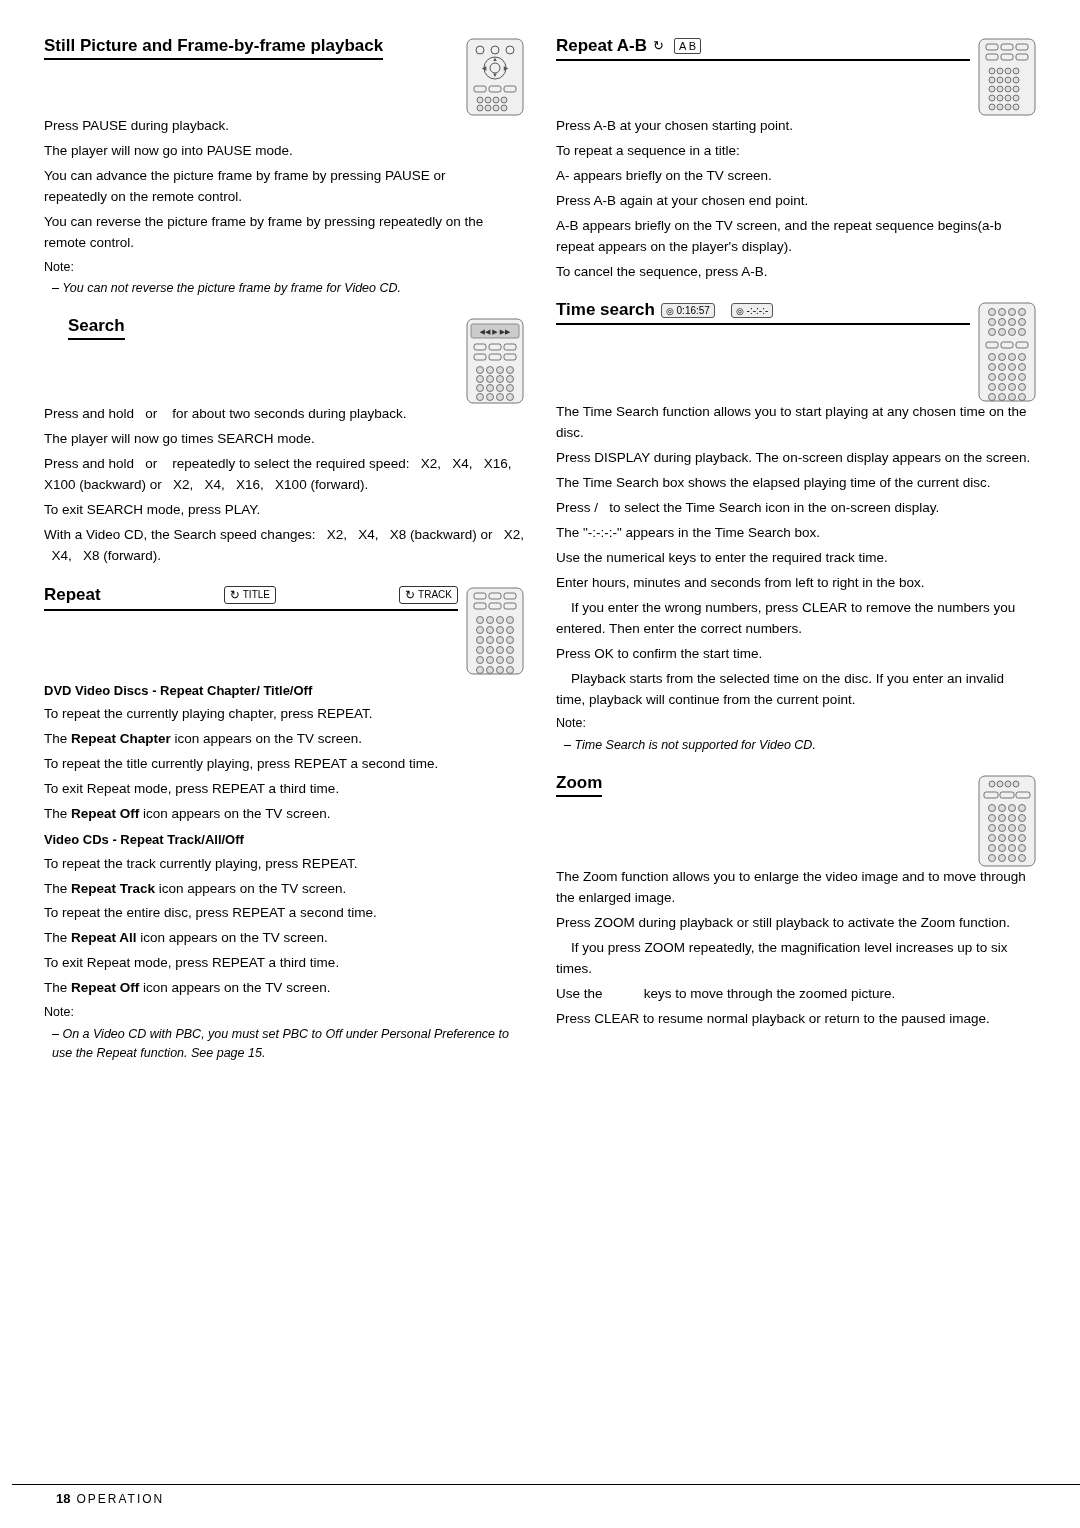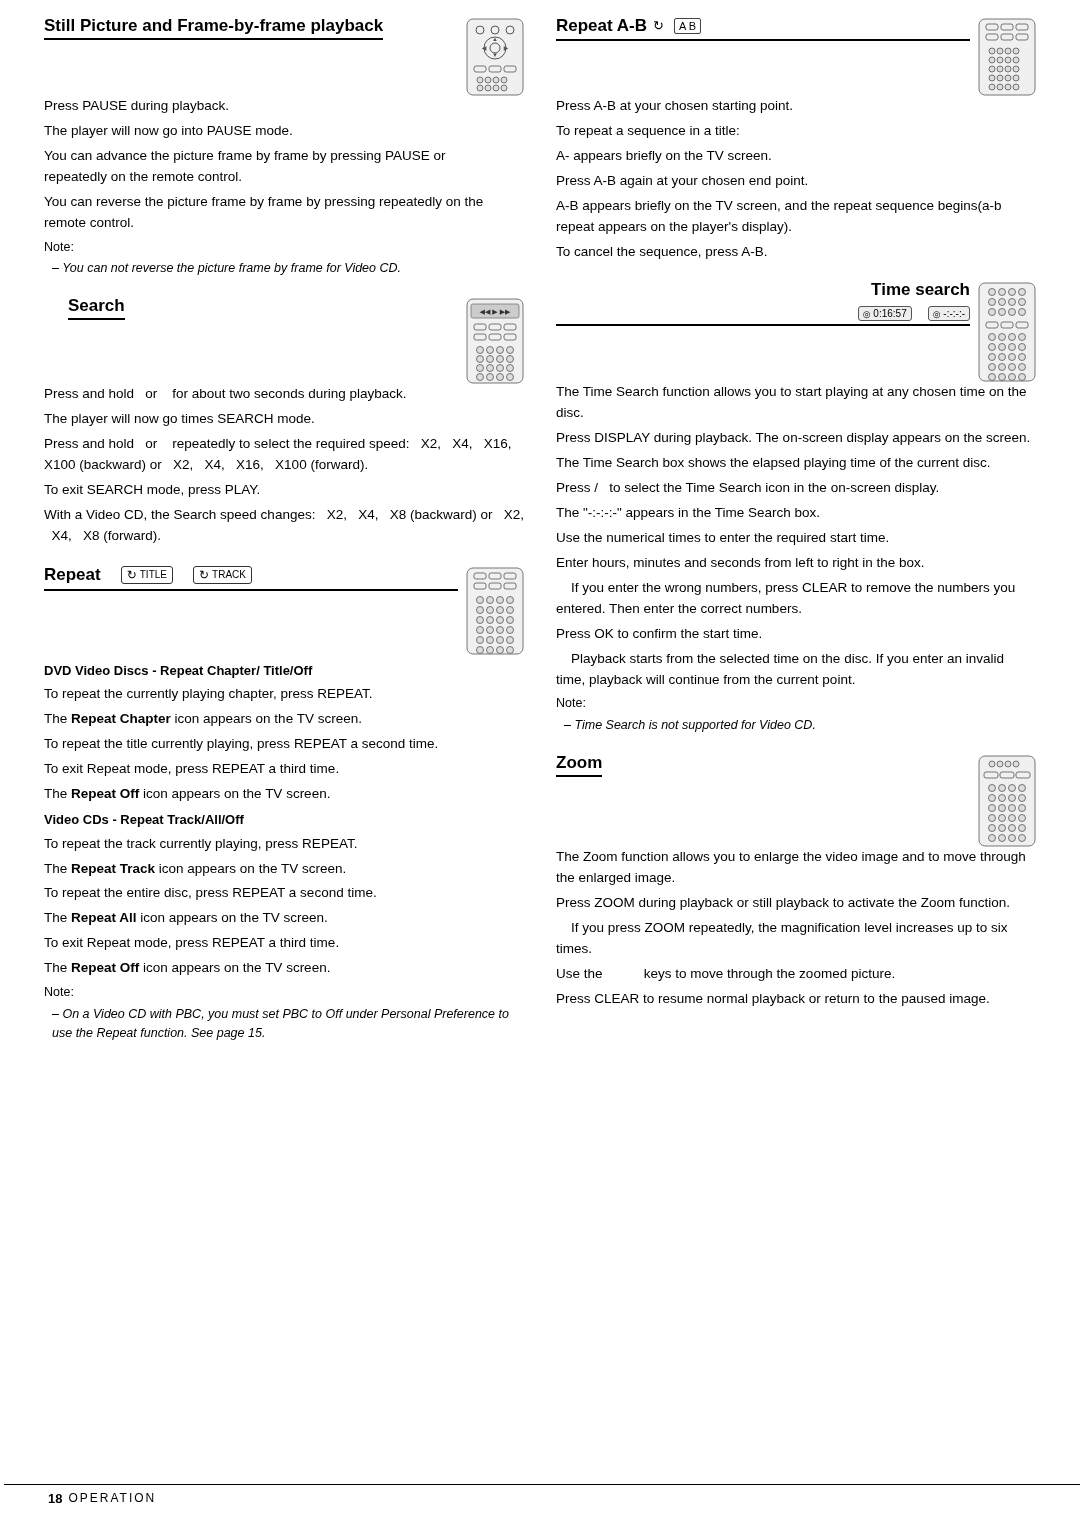--- a/index.html
+++ b/index.html
@@ -7,21 +7,21 @@
       width: 1080px;
       min-height: 1528px;
       background: #fff;
       font-family: Arial, Helvetica, sans-serif;
       font-size: 13.5px;
       color: #000;
     }
     .page {
       width: 1080px;
       min-height: 1528px;
-      padding: 16px 44px 36px 44px;
+      padding: 36px 44px 36px 44px;
       position: relative;
       border-radius: 26px;
     }
     .two-col {
       display: grid;
       grid-template-columns: 1fr 1fr;
       gap: 0 32px;
     }
     .left-col {}
     .right-col {}
@@ -49,22 +49,23 @@
     .note-text {
       font-style: italic;
       font-size: 12.5px;
       margin-left: 8px;
     }
     .bold { font-weight: bold; }
 
     .repeat-icons-row {
       display: flex;
       align-items: center;
-      gap: 20px;
+      gap: 12px;
       margin-bottom: 4px;
+      justify-content: space-between;
     }
     .repeat-icon-badge {
       border: 1px solid #333;
       border-radius: 3px;
       font-size: 10px;
       padding: 1px 5px;
       display: inline-flex;
       align-items: center;
       gap: 3px;
       font-weight: normal;
@@ -85,24 +86,25 @@
       font-weight: bold;
       font-size: 13px;
       margin-top: 6px;
       margin-bottom: 3px;
     }
 
     
     .bottom-bar {
       position: absolute;
       bottom: 22px;
-      left: 4px;
+      left: 12px;
       right: 0;
       padding: 0 44px;
       display: flex;
+      align-items: center;
       border-top: 1px solid #000;
       padding-top: 6px;
     }
     .page-num {
       font-size: 13px;
       font-weight: bold;
       margin-right: 6px;
     }
     .page-label {
       font-size: 12px;
@@ -332,21 +334,21 @@
         <p>To repeat a sequence in a title:</p>
         <p>A- appears briefly on the TV screen.</p>
         <p>Press A-B again at your chosen end point.</p>
         <p>A-B appears briefly on the TV screen, and the repeat sequence begins(a-b repeat appears on the player's display).</p>
         <p>To cancel the sequence, press A-B.</p>
       </div>
 
       <div class="section">
         <div style="display:flex; align-items:flex-start; gap:8px;">
           <div style="flex:1;">
-            <div style="display:flex; align-items:flex-end; gap:6px; margin-bottom:3px; flex-wrap:wrap;flex-direction:column;">
+            <div style="display:flex; align-items:center; gap:6px; margin-bottom:3px; flex-wrap:wrap;">
               <h2 class="section-title" style="border-bottom:none; padding-bottom:0; margin-bottom:0;">Time search</h2>
               <span style="display:inline-flex; align-items:center; gap:16px;">
                 <span style="border:1px solid #555; border-radius:3px; font-size:10px; padding:1px 4px; background:#eee; display:inline-block;">
                   <span style="font-size:9px;">◎</span>
                   <span>0:16:57</span>
                 </span>
                 <span style="border:1px solid #555; border-radius:3px; font-size:10px; padding:1px 4px; background:#eee; display:inline-block;">
                   <span style="font-size:9px;">◎</span>
                   <span>-:-:-:-</span>
                 </span>
@@ -396,21 +398,21 @@
               <circle cx="34" cy="95" r="3.5" fill="#ddd" stroke="#555" stroke-width="0.8"></circle>
               <circle cx="44" cy="95" r="3.5" fill="#ddd" stroke="#555" stroke-width="0.8"></circle>
             </svg>
           </div>
         </div>
         <p>The Time Search function allows you to start playing at any chosen time on the disc.</p>
         <p>Press DISPLAY during playback. The on-screen display appears on the screen.</p>
         <p>The Time Search box shows the elapsed playing time of the current disc.</p>
         <p>Press / &nbsp; to select the Time Search icon in the on-screen display.</p>
         <p>The "-:-:-:-" appears in the Time Search box.</p>
-        <p>Use the numerical times to enter the required start time.</p>
+        <p>Use the numerical keys to enter the required track time.</p>
         <p>Enter hours, minutes and seconds from left to right in the box.</p>
         <p>&nbsp;&nbsp;&nbsp;&nbsp;If you enter the wrong numbers, press CLEAR to remove the numbers you entered. Then enter the correct numbers.</p>
         <p>Press OK to confirm the start time.</p>
         <p>&nbsp;&nbsp;&nbsp;&nbsp;Playback starts from the selected time on the disc. If you enter an invalid time, playback will continue from the current point.</p>
         <p class="note-label">Note:</p>
         <p class="note-text">– Time Search is not supported for Video CD.</p>
       </div>
 
       <div class="section">
         <div style="display:flex; align-items:flex-start; gap:8px;">

